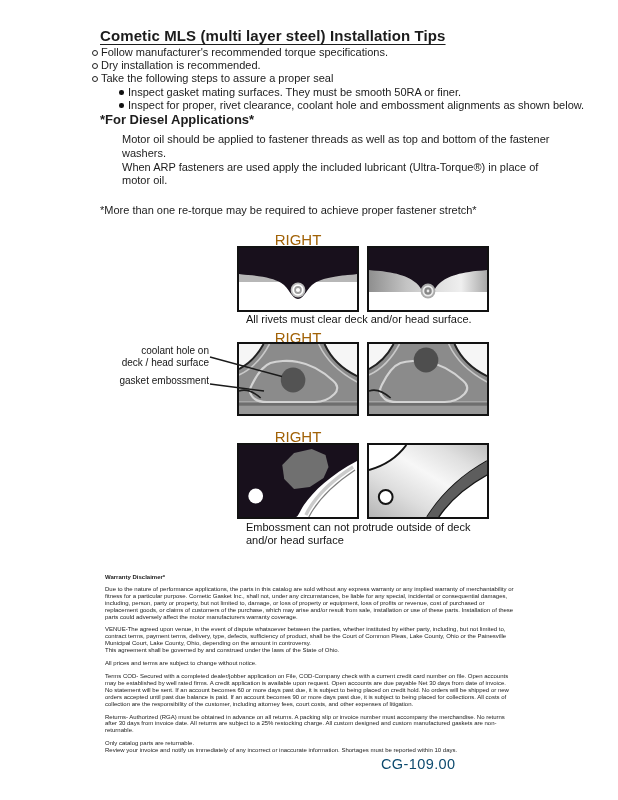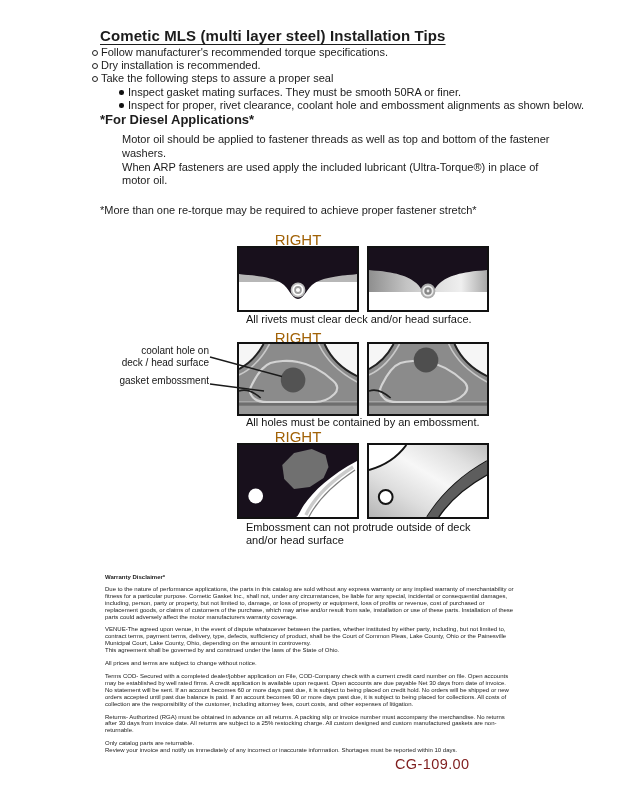--- a/index.html
+++ b/index.html
@@ -52,21 +52,21 @@
   .row3 .caption{top:93px;width:240px;}
 
   .side-label{left:95px;width:114px;text-align:right;font-size:10px;line-height:11.5px;color:#151515;}
   .sl1{top:16px;} .sl2{top:46px;}
   .pointer-overlay{left:0;top:0;width:618px;height:100px;pointer-events:none;}
 
   .fine-print{left:105px;top:574px;width:410px;font-size:6px;line-height:6.9px;color:#222;}
   .fine-print h4{margin:0 0 5px 0;font-size:6px;font-weight:bold;}
   .fine-print p{margin:0 0 6px 0;}
 
-  .page-code{left:395px;top:756px;font-size:14.5px;color:#7f1d1d;letter-spacing:0.4px;}
+  .page-code{left:381px;top:756px;font-size:14.5px;color:#0c4a6e;letter-spacing:0.4px;}
 </style>
 </head>
 <body>
 
 <div class="page">
 
   <div class="abs title">Cometic MLS (multi layer steel) Installation Tips</div>
 
   <div class="abs bullets">
     <div class="bullet">Follow manufacturer's recommended torque specifications.</div>
@@ -164,21 +164,20 @@
         <path d="M0,47 C8,44 15,48 22,54" stroke="#1e1e1e" stroke-width="1.6" fill="none"></path>
         <circle cx="58" cy="16" r="12.5" fill="#4e4e4e"></circle>
       </svg>
     </div>
 
     <svg class="abs pointer-overlay" viewBox="0 0 618 100">
       <line x1="210" y1="28" x2="282" y2="47.5" stroke="#1a1a1a" stroke-width="1.4"></line>
       <line x1="210" y1="55" x2="264" y2="62" stroke="#1a1a1a" stroke-width="1.4"></line>
     </svg>
 
-    <div class="abs caption">All holes must be contained by an embossment.</div>
   </div>
 
   <div class="abs diag-row row3">
     <div class="abs rw-label rw-left">RIGHT</div>
     <div class="abs rw-label rw-right">WRONG</div>
 
     <div class="fig fig-l">
       <svg viewBox="0 0 120 72" preserveAspectRatio="none">
         <rect x="0" y="0" width="120" height="72" fill="#ffffff"></rect>
         <path d="M0,0 H120 V16 C93,30 76,46 66,60 C62,66 60,72 58,72 L0,72 Z" fill="#18101c"></path>

